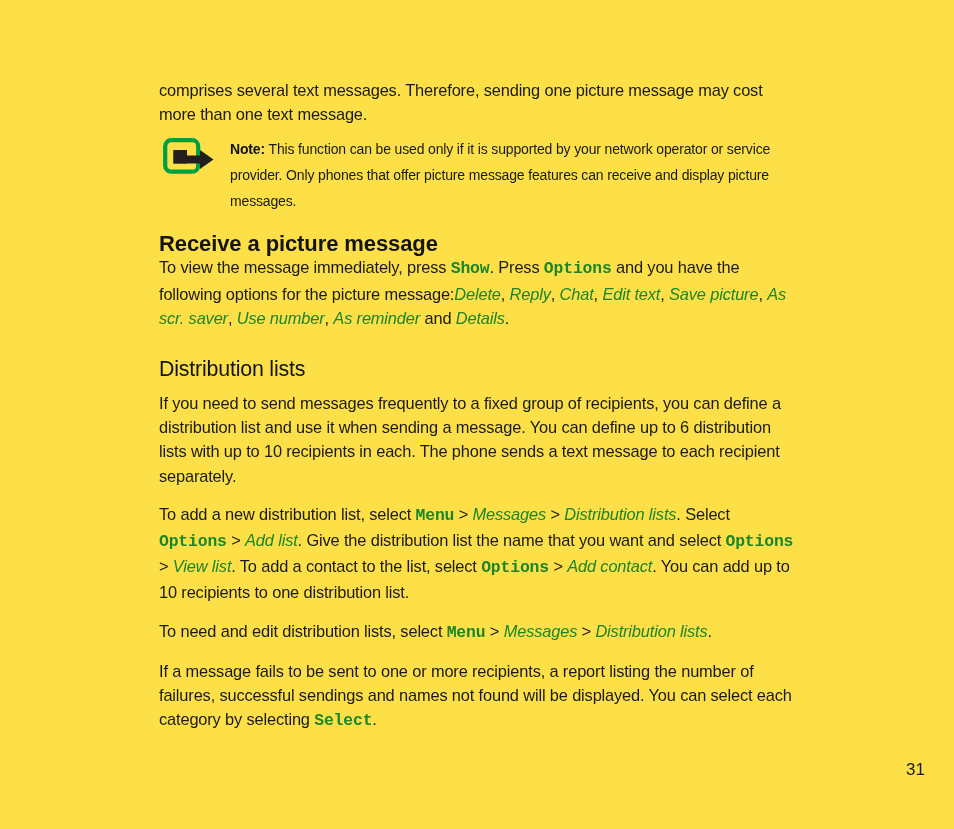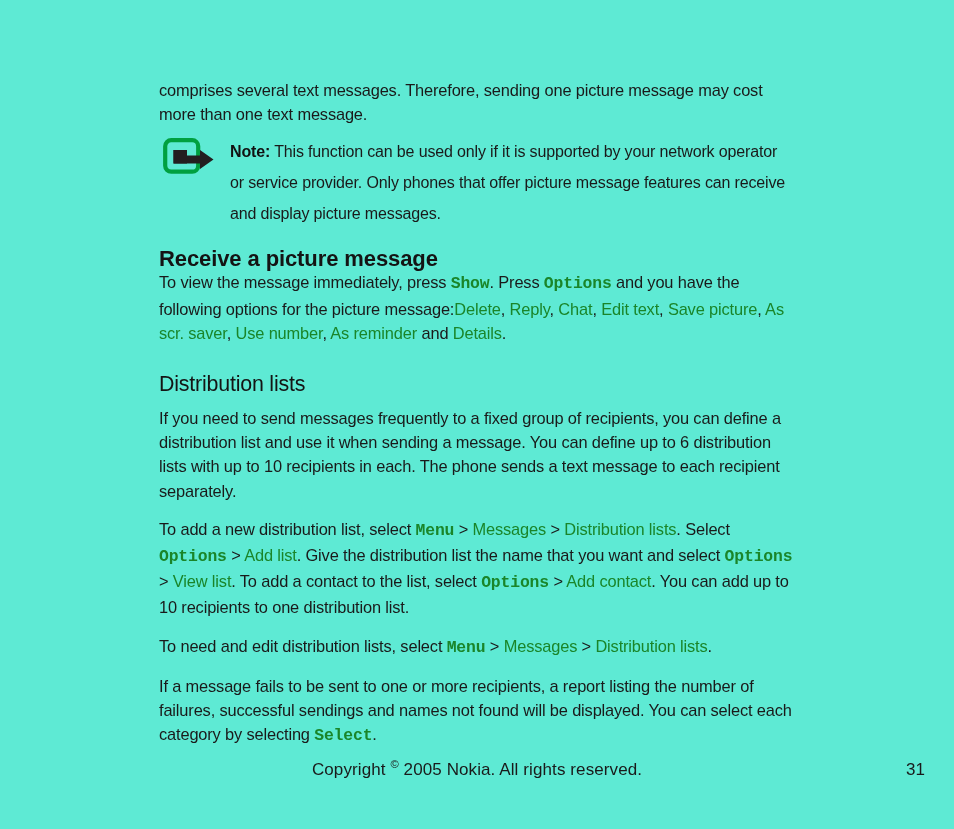--- a/index.html
+++ b/index.html
@@ -14,21 +14,21 @@
     font-family: "Liberation Sans", sans-serif;
     color: #000000;
     overflow: hidden;
   }
 
   
   #page {
     position: absolute;
     left: 0; top: 0;
     width: 954px; height: 829px;
-    background: #5eead4;
+    background: #fde047;
   }
 
   
   .content {
     position: absolute;
     left: 159px;
     top: 78px;
     width: 636px;
   }
 
@@ -57,22 +57,22 @@
     margin-bottom: 4px;
   }
   .note-icon {
     position: absolute;
     left: 4px;
     top: 2px;
     width: 54px;
     height: 40px;
   }
   .note-text {
-    font-size: 16px;
-    line-height: 31px;
+    font-size: 14px;
+    line-height: 26px;
   }
   .note-label {
     font-weight: bold;
     color: #111111;
   }
 
   
   h3.subhead {
     margin: 0;
     font-size: 22px;
@@ -91,20 +91,21 @@
   }
 
   
   .ui-bold {
     color: #1a8529;
     font-weight: bold;
     font-family: Liberation Mono, monospace;
   }
   .ui-ital {
     color: #1a8529;
+    font-style: italic;
   }
   .sep {
     color: #1a1a1a;
     font-style: normal;
     font-weight: normal;
   }
 
   
   .footer {
     position: absolute;
@@ -181,17 +182,16 @@
 
     <p class="body"><span>To need and edit distribution lists, select </span><span class="ui-bold">Menu</span><span class="sep"> &gt; </span><span class="ui-ital">Messages</span><span class="sep"> &gt; </span><span class="ui-ital">Distribution lists</span><span class="sep">.</span></p>
 
     <div class="gap-14"></div>
 
     <p class="body"><span>If a message fails to be sent to one or more recipients, a report listing the number of failures, successful sendings and names not found will be displayed. You can select each category by selecting </span><span class="ui-bold">Select</span><span class="sep">.</span></p>
 
   </div>
 
   <div class="footer">
-    <div class="footer-copy"><span>Copyright </span><sup>©</sup><span> 2005 Nokia. All rights reserved.</span></div>
     <div class="footer-page">31</div>
   </div>
 
 </div>
 
 </body></html>

